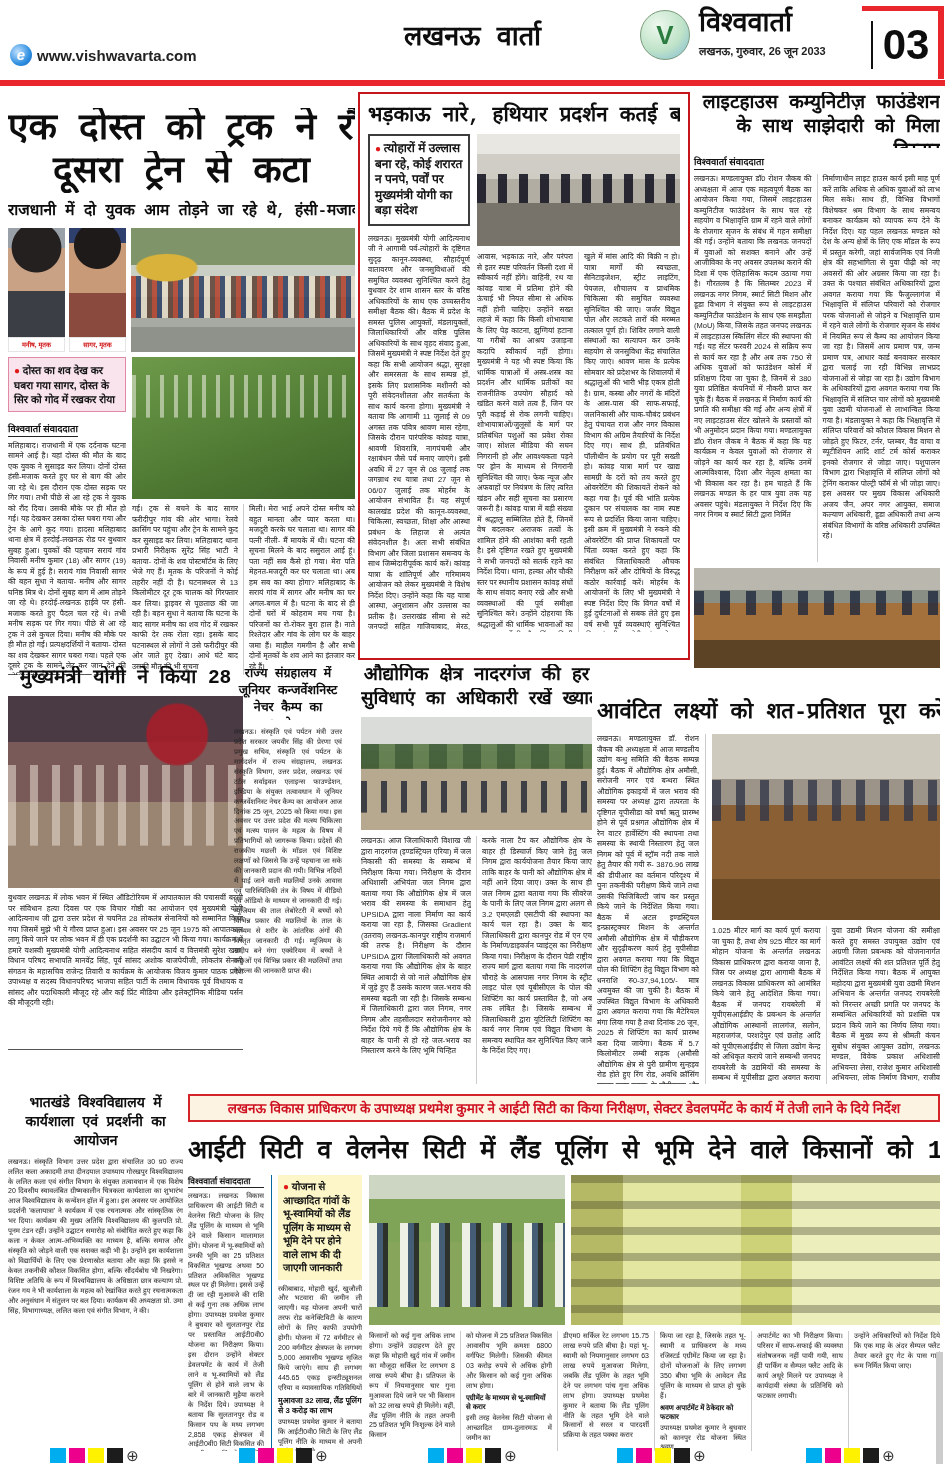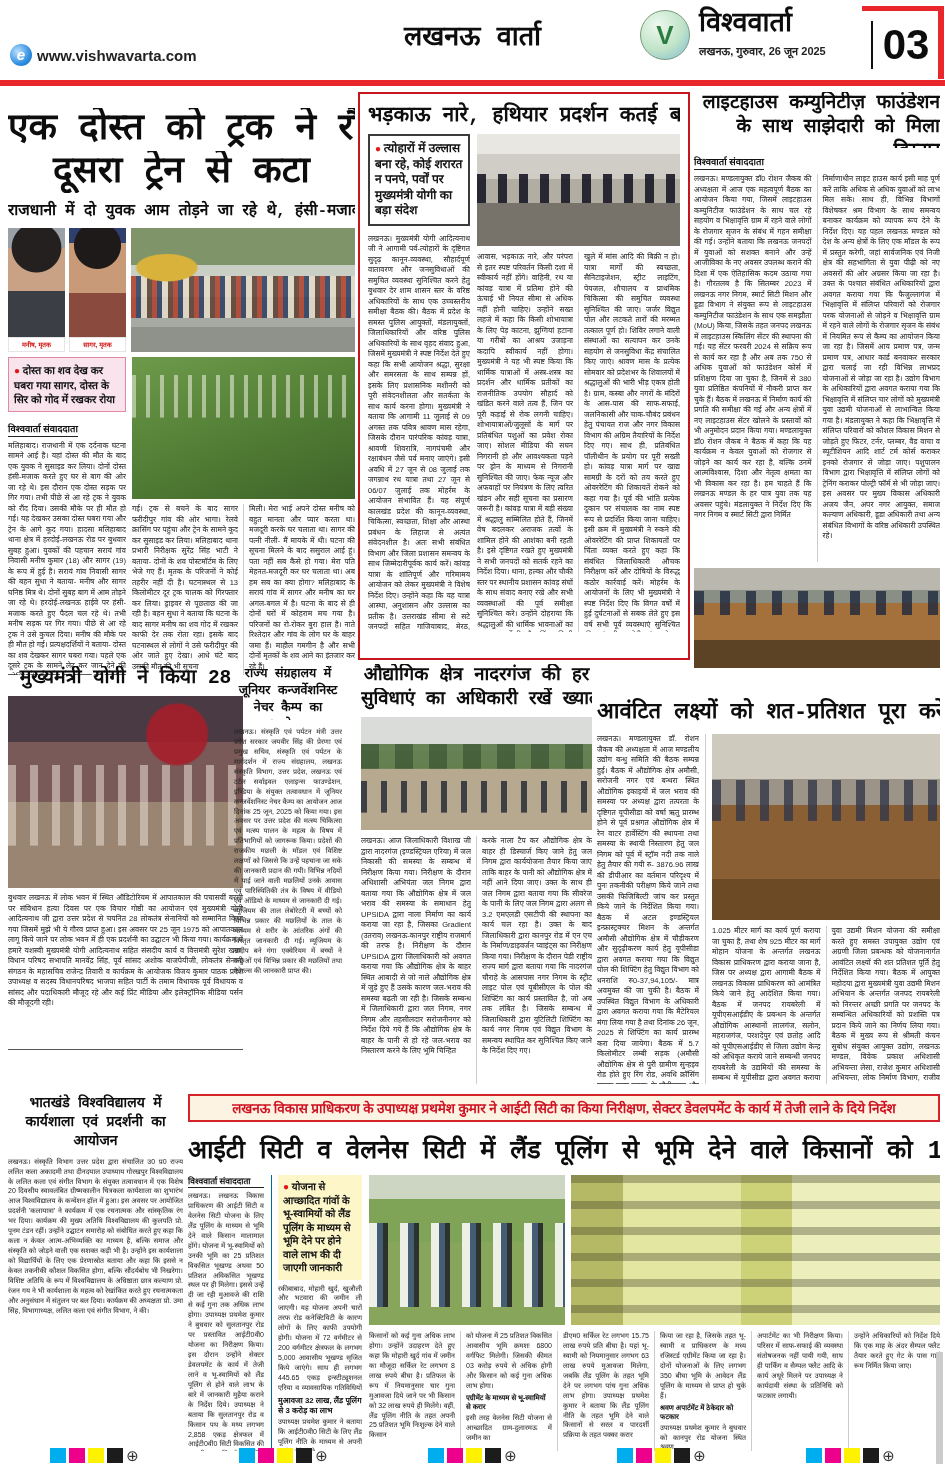--- a/index.html
+++ b/index.html
@@ -69,21 +69,21 @@
 
   <div class="abs hdr-url" style="left:10px;top:44px;">
     <span class="e-icon">e</span>
     <span>www.vishwavarta.com</span>
   </div>
   <div class="abs nowrap hl" style="left:300px;top:16px;width:345px;font-size:27px;">लखनऊ वार्ता</div>
   <div class="abs" style="left:640px;top:10px;display:flex;gap:9px;align-items:flex-start;">
     <div class="globe">V</div>
     <div>
       <div class="hl" style="font-size:27px;line-height:1.1;">विश्ववार्ता</div>
-      <div style="font-size:11px;font-weight:700;color:#222;margin-top:3px;">लखनऊ,  गुरुवार, 26 जून 2025</div>
+      <div style="font-size:11px;font-weight:700;color:#222;margin-top:3px;">लखनऊ,  गुरुवार, 26 जून 2033</div>
     </div>
   </div>
   <div class="abs" style="left:862px;top:6px;width:76px;height:68px;border-top:5px solid #e8262c;border-right:6px solid #e8262c;display:flex;align-items:center;justify-content:center;">
     <div style="border-left:2px solid #111;padding-left:10px;font-size:42px;font-weight:800;color:#0d0d0d;">03</div>
   </div>
   <div class="abs red-rule" style="left:0;top:80px;width:945px;height:6px;"></div>
 
   <div class="abs" style="left:8px;top:92px;width:347px;height:570px;margin-top:16px;">
     <div class="nowrap hl" style="font-size:37px;line-height:1.15;">एक दोस्त को ट्रक ने रौंदा</div>
     <div class="nowrap hl" style="font-size:37px;line-height:1.15;">दूसरा ट्रेन से कटा</div>
@@ -179,21 +179,21 @@
       </div>
     </div>
   </div>
 
   <div class="abs" style="left:8px;top:1094px;width:175px;height:345px;">
     <div class="hl" style="font-size:14px;line-height:1.35;text-align:center;overflow:hidden;max-height:62px;">भातखंडे विश्वविद्यालय में कार्यशाला एवं प्रदर्शनी का आयोजन</div>
     <div class="small-text" style="margin-top:6px;height:272px;">लखनऊ। संस्कृति विभाग उत्तर प्रदेश द्वारा संचालित उ0 प्र0 राज्य ललित कला अकादमी तथा दीनदयाल उपाध्याय गोरखपुर विश्वविद्यालय के ललित कला एवं संगीत विभाग के संयुक्त तत्वावधान में एक विशेष 20 दिवसीय स्वावलंबित ग्रीष्मकालीन चित्रकला कार्यशाला का शुभारंभ आज विश्वविद्यालय के कन्वेंशन हॉल में हुआ। इस अवसर पर आयोजित प्रदर्शनी 'कलायात्रा' ने कार्यक्रम में एक रचनात्मक और सांस्कृतिक रंग भर दिया। कार्यक्रम की मुख्य अतिथि विश्वविद्यालय की कुलपति प्रो. पूनम टंडन रहीं। उन्होंने उद्घाटन समारोह को संबोधित करते हुए कहा कि कला न केवल आत्म-अभिव्यक्ति का माध्यम है, बल्कि समाज और संस्कृति को जोड़ने वाली एक सशक्त कड़ी भी है। उन्होंने इस कार्यशाला को विद्यार्थियों के लिए एक प्रेरणास्रोत बताया और कहा कि इससे न केवल तकनीकी कौशल विकसित होगा, बल्कि सौंदर्यबोध भी निखरेगा। विशिष्ट अतिथि के रूप में विश्वविद्यालय के अधिष्ठाता छात्र कल्याण प्रो. रंजन गय ने भी कार्यशाला के महत्व को रेखांकित करते हुए रचनात्मकता और अनुसंधान में संतुलन पर बल दिया। कार्यक्रम की अध्यक्षता प्रो. उमा सिंह, विभागाध्यक्ष, ललित कला एवं संगीत विभाग, ने की।</div>
   </div>
 
   <div class="abs" style="left:188px;top:1094px;width:752px;height:352px;">
-    <div class="nowrap" style="border:2px solid #d5232a;background:#fdf3e2;color:#cf1222;font-weight:800;font-size:13.5px;padding:3px 16px;font-family:Liberation Serif, serif;">लखनऊ विकास प्राधिकरण के उपाध्यक्ष प्रथमेश कुमार ने आईटी सिटी का किया निरीक्षण, सेक्टर डेवलपमेंट के कार्य में तेजी लाने के दिये निर्देश</div>
+    <div class="nowrap" style="border:2px solid #d5232a;background:#fdf3e2;color:#cf1222;font-weight:800;font-size:13.5px;padding:3px 16px;">लखनऊ विकास प्राधिकरण के उपाध्यक्ष प्रथमेश कुमार ने आईटी सिटी का किया निरीक्षण, सेक्टर डेवलपमेंट के कार्य में तेजी लाने के दिये निर्देश</div>
     <div class="nowrap hl" style="font-size:25px;margin-top:9px;">आईटी सिटी व वेलनेस सिटी में लैंड पूलिंग से भूमि देने वाले किसानों को 10 गुना अधिक लाभ</div>
     <div style="display:flex;gap:7px;margin-top:9px;height:276px;">
       <div style="width:76px;display:flex;flex-direction:column;">
         <span class="byline" style="font-size:8.5px;">विश्ववार्ता संवाददाता</span>
         <div class="small-text" style="margin-top:3px;flex:1;">लखनऊ। लखनऊ विकास प्राधिकरण की आईटी सिटी व वेलनेस सिटी योजना के लिए लैंड पूलिंग के माध्यम से भूमि देने वाले किसान मालामाल होंगे। योजना में भू-स्वामियों को उनकी भूमि का 25 प्रतिशत विकसित भूखण्ड अथवा 50 प्रतिशत अविकसित भूखण्ड स्थल पर ही मिलेगा। इससे उन्हें दी जा रही मुआवजे की राशि से कई गुना तक अधिक लाभ होगा। उपाध्यक्ष प्रथमेश कुमार ने बुधवार को सुलतानपुर रोड पर प्रस्तावित आईटी0वी0 योजना का निरीक्षण किया। इस दौरान उन्होंने सेक्टर डेवलपमेंट के कार्य में तेजी लाने व भू-स्वामियों को लैंड पूलिंग से होने वाले लाभ के बारे में जानकारी मुहैया कराने के निर्देश दिये। उपाध्यक्ष ने बताया कि सुलतानपुर रोड व किसान पथ के मध्य लगभग 2,858 एकड़ क्षेत्रफल में आईटी0वी0 सिटी विकसित की जाएगी। जिसके लिए मोहनलालगंज तहसील के ग्राम-नक्कास, सोनई कंजेहरा, सिकन्दरपुर अमोलिया, मिढ़पुरा, परेहटा, पहाइनगर, टिकरिया,</div>
       </div>
       <div style="width:84px;display:flex;flex-direction:column;border-left:1px solid #0369a1;padding-left:6px;">
         <div class="yellowbox dot">योजना से आच्छादित गांवों के भू-स्वामियों को लैंड पूलिंग के माध्यम से भूमि देने पर होने वाले लाभ की दी जाएगी जानकारी</div>
         <div class="small-text" style="margin-top:4px;flex:1;">रकीबाबाद, मोहारी खुर्द, खुजौली और भटवारा की जमीन ली जाएगी। यह योजना अपनी चारों तरफ रोड कनेक्टिविटी के कारण लोगों के लिए काफी उपयोगी होगी। योजना में 72 वर्गमीटर से 200 वर्गमीटर क्षेत्रफल के लगभग 5,000 आवासीय भूखण्ड सृजित किये जाएंगे। साथ ही लगभग 445.65 एकड़ इन्स्टीट्यूशनल एरिया व व्यावसायिक गतिविधियों के लिए 260 एकड़ क्षेत्रफल आरक्षित किया जाएगा। वहीं, 200 एकड़ की ग्रीन बेल्ट व 15 एकड़ क्षेत्रफल में फैली वाटर बॉडी योजना को पर्यावरण के अनुकूल बनाएंगी।</div>
         <div class="subhead-inline">मुआवजा 32 लाख, लैंड पूलिंग से 3 करोड़ का लाभ</div>

